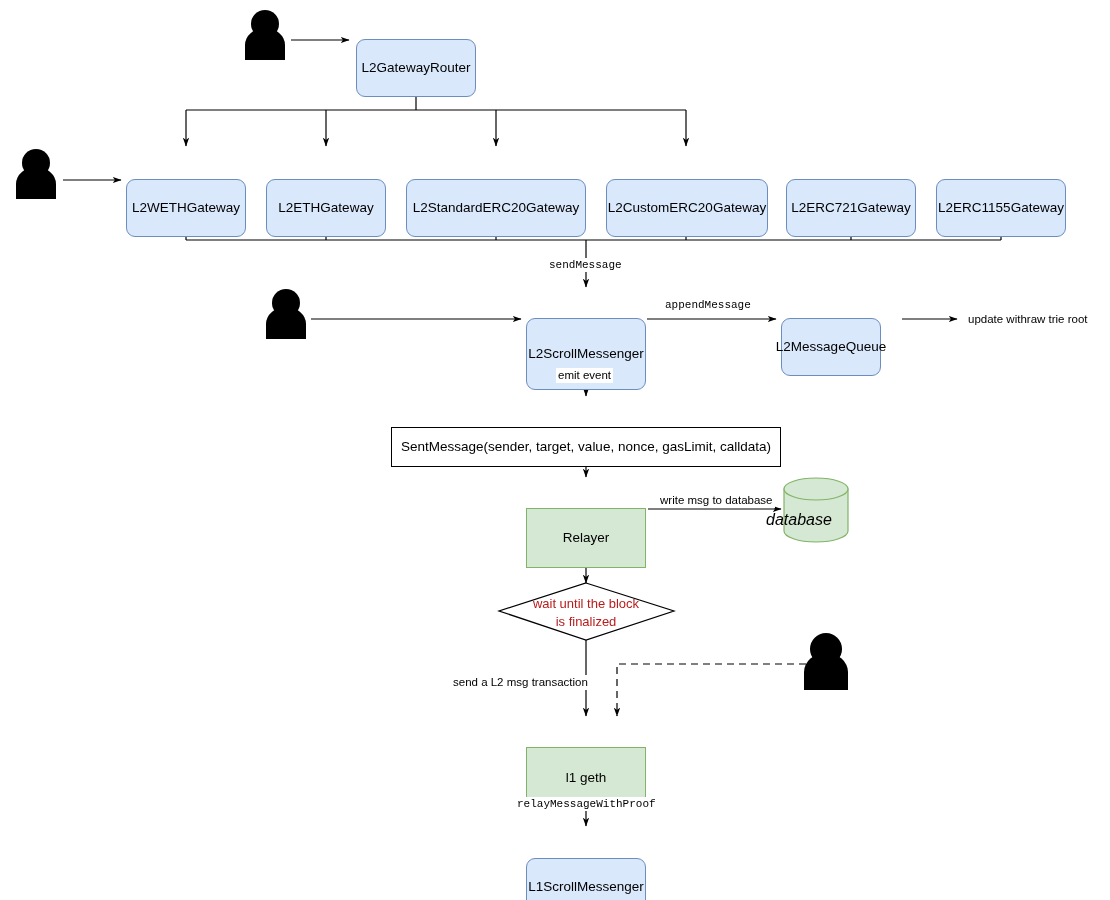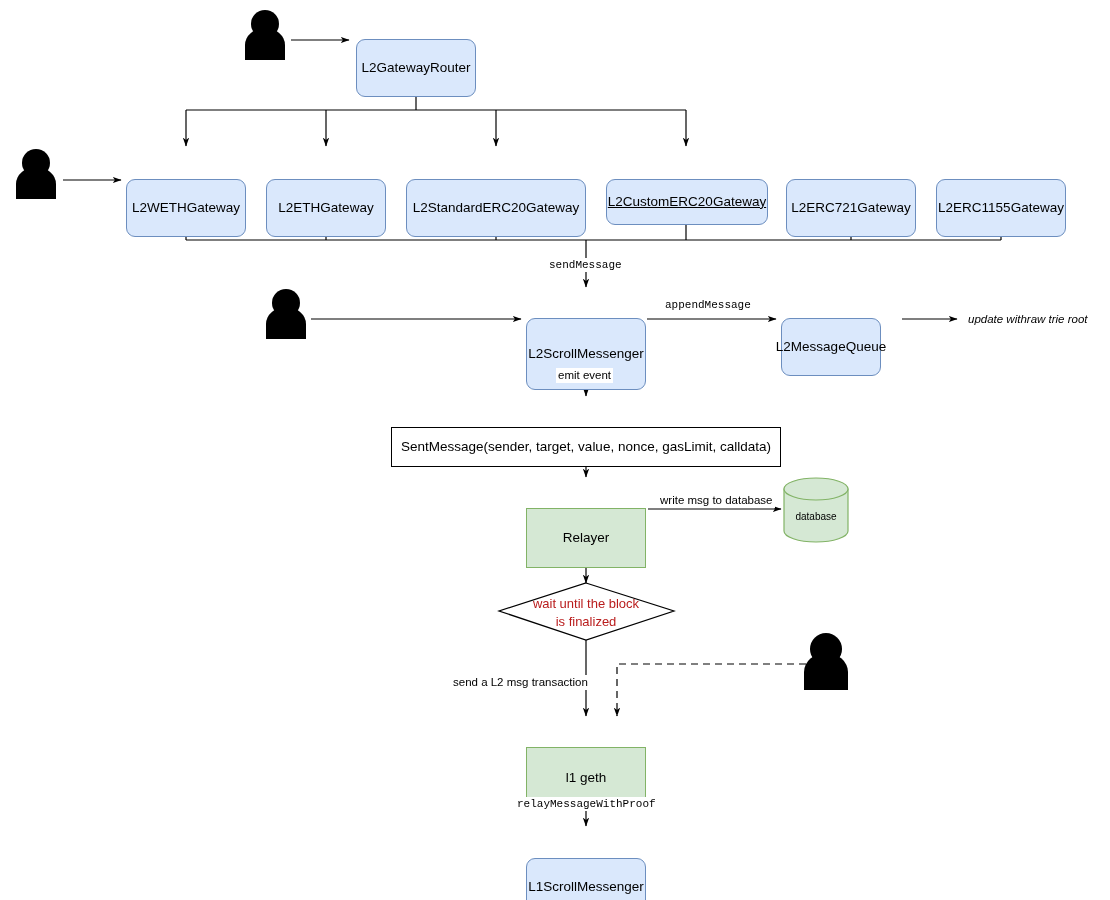--- a/index.html
+++ b/index.html
@@ -73,24 +73,25 @@
   .diamond-label {
     position: absolute;
     text-align: center;
     font-size: 13px;
     line-height: 1.35;
     color: #b91c1c;
     white-space: nowrap;
   }
   .db-label {
     position: absolute;
-    text-align: center;
-    font-size: 10px;
+    text-align: left;
+    font-size: 16px;
     color: #000;
     white-space: nowrap;
+    font-style: italic;
   }
 </style>
 </head>
 <body>
 
 <div id="diagram-root">
 
   <svg class="layer" viewBox="0 0 1110 900">
     <defs>
       <marker id="arrow" markerWidth="10" markerHeight="10" refX="8.4" refY="3.6" orient="auto" markerUnits="userSpaceOnUse">
@@ -178,21 +179,21 @@
   </div>
 
   <div class="node node-blue" style="left:266px; top:151px; width:120px; height:58px;">
     <span>L2ETHGateway</span>
   </div>
 
   <div class="node node-blue" style="left:406px; top:151px; width:180px; height:58px;">
     <span>L2StandardERC20Gateway</span>
   </div>
 
-  <div class="node node-blue" style="left:606px; top:151px; width:162px; height:46px;text-decoration:underline;">
+  <div class="node node-blue" style="left:606px; top:151px; width:162px; height:58px;">
     <span>L2CustomERC20Gateway</span>
   </div>
 
   <div class="node node-blue" style="left:786px; top:151px; width:130px; height:58px;justify-content:center;">
     <span>L2ERC721Gateway</span>
   </div>
 
   <div class="node node-blue" style="left:936px; top:151px; width:130px; height:58px;">
     <span>L2ERC1155Gateway</span>
   </div>
@@ -225,21 +226,21 @@
   </div>
 
   <div class="node node-blue" style="left:526px; top:830px; width:120px; height:58px;">
     <span>L1ScrollMessenger</span>
   </div>
 
   <div class="edge-label mono" style="left:547px; top:258px;">sendMessage</div>
 
   <div class="edge-label mono" style="left:663px; top:298px;">appendMessage</div>
 
-  <div class="edge-label" style="left:966px; top:312px;font-style:italic;">update withraw trie root</div>
+  <div class="edge-label" style="left:966px; top:312px;">update withraw trie root</div>
 
   <div class="edge-label" style="left:556px; top:368px;">emit event</div>
 
   <div class="edge-label" style="left:658px; top:493px;">write msg to database</div>
 
   <div class="edge-label" style="left:451px; top:675px;">send a L2 msg transaction</div>
 
 
   <div class="edge-label mono" style="left:515px; top:797px;">relayMessageWithProof</div>
 

